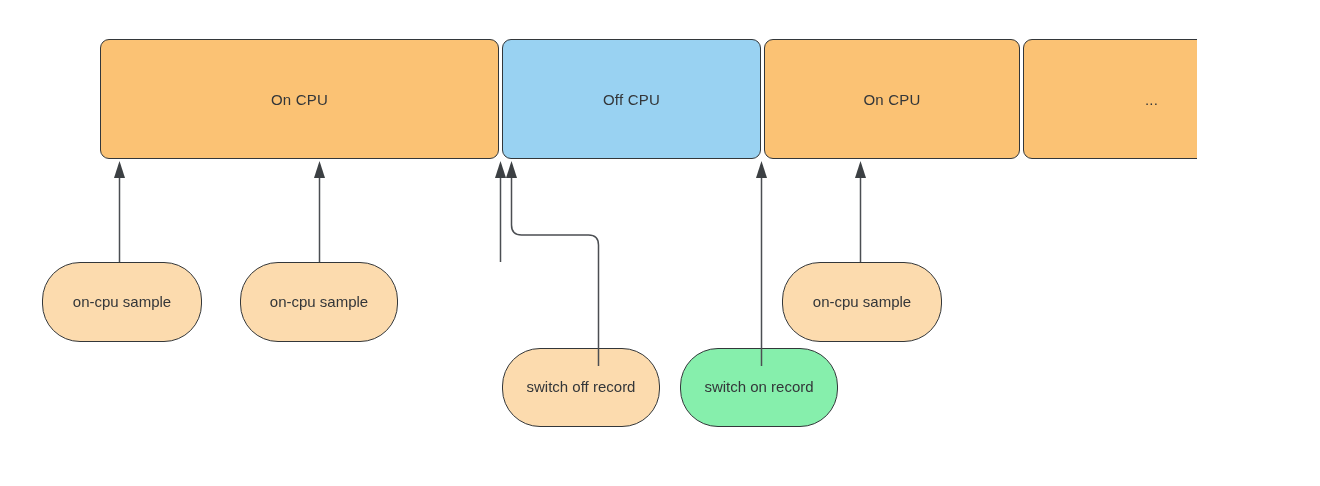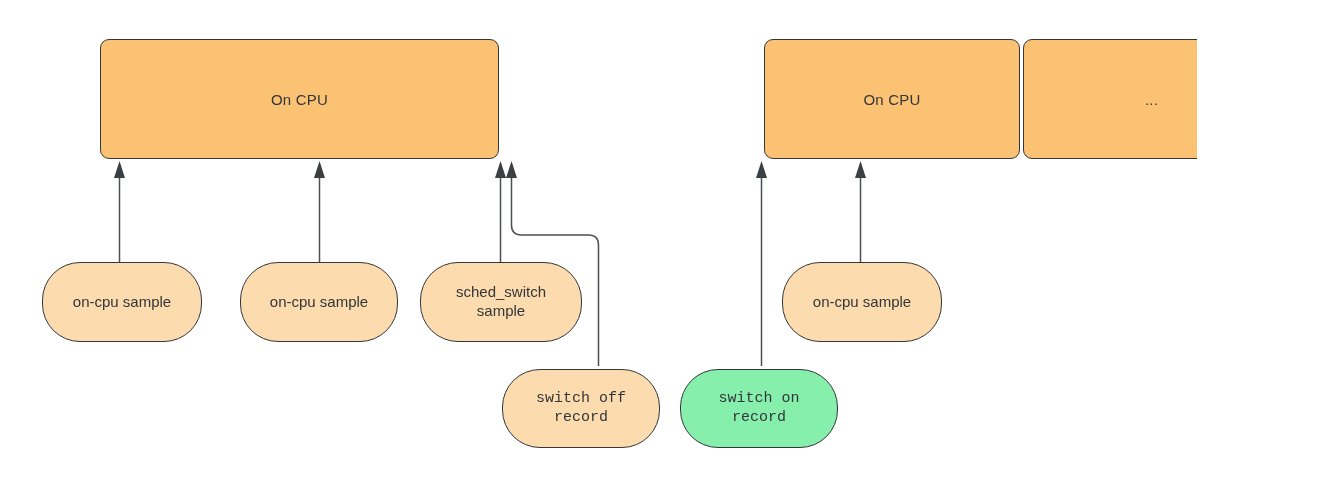--- a/index.html
+++ b/index.html
@@ -37,53 +37,53 @@
     display: flex;
     align-items: center;
     justify-content: center;
     text-align: center;
     font-size: 15px;
     color: #333639;
     line-height: 1.25;
     padding: 4px 18px;
   }
   .row1 { top: 262px; height: 80px; }
-  .row2 { top: 369px; height: 79px; font-family: Liberation Mono, monospace; }
+  .row2 { top: 348px; height: 79px; }
   .arrows {
     position: absolute;
     left: 0; top: 0;
     width: 1320px;
     height: 486px;
     pointer-events: none;
   }
   .arrows path { fill: none; stroke-width: 1.5px; }
 </style>
 </head>
 <body>
 
 <div class="canvas">
 
   <div class="segment" style="left: 100px; width: 399px; background-color: rgb(251, 194, 116);">
     <span>On CPU</span>
   </div>
+  <div class="segment" style="left: 502px; width: 259px; background-color: rgb(153, 210, 242);">
+    <span>Off CPU</span>
+  </div>
   <div class="segment" style="left: 764px; width: 256px; background-color: rgb(251, 194, 116);">
     <span>On CPU</span>
   </div>
   <div class="segment" style="left: 1023px; width: 257px; background-color: rgb(251, 194, 116);">
     <span>...</span>
   </div>
 
   <div class="bubble row1" style="left: 42px; width: 160px; background-color: rgb(252, 219, 174);">
     <span>on-cpu sample</span>
   </div>
   <div class="bubble row1" style="left: 240px; width: 158px; background-color: rgb(252, 219, 174);">
     <span>on-cpu sample</span>
-  </div>
-  <div class="bubble row1" style="left: 420px; width: 162px; background-color: rgb(252, 219, 174);">
-    <span>sched_switch sample</span>
   </div>
   <div class="bubble row1" style="left: 782px; width: 160px; background-color: rgb(252, 219, 174);">
     <span>on-cpu sample</span>
   </div>
 
   <div class="bubble row2" style="left: 502px; width: 158px; background-color: rgb(252, 219, 174);">
     <span>switch off record</span>
   </div>
   <div class="bubble row2" style="left: 680px; width: 158px; background-color: #86efac;">
     <span>switch on record</span>

